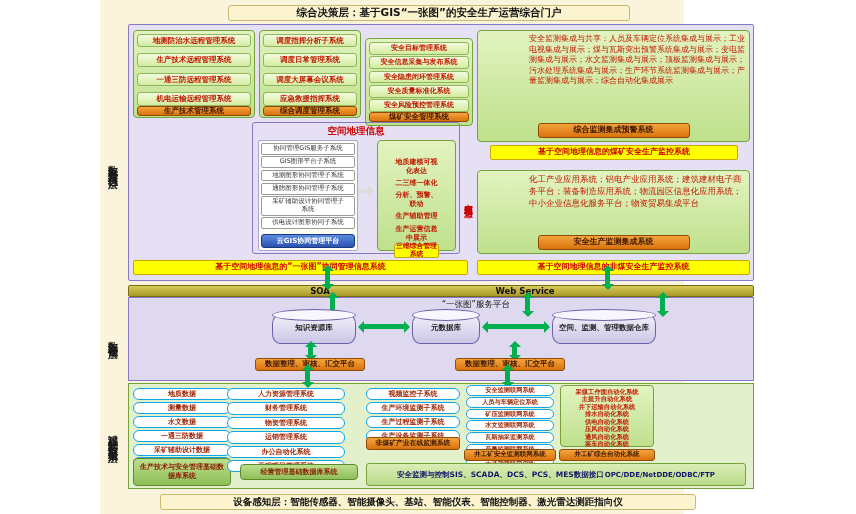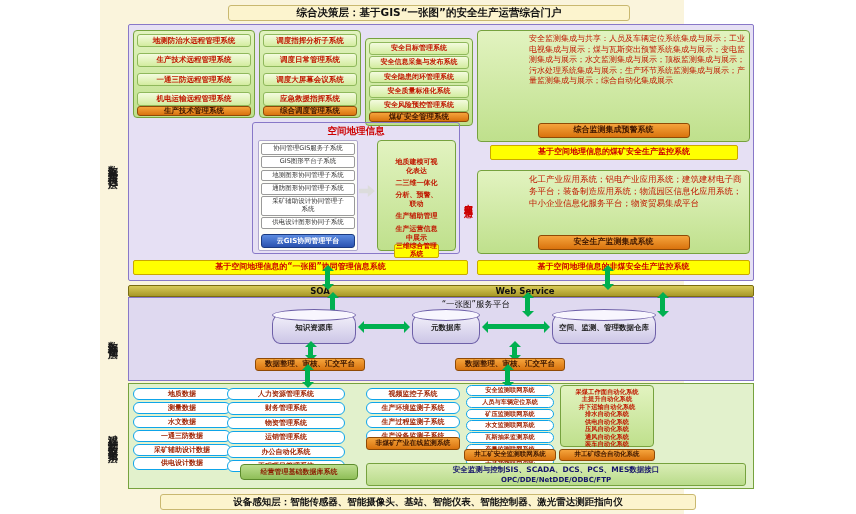--- a/index.html
+++ b/index.html
@@ -36,21 +36,21 @@
   .varrow::before{top:-6px;border-bottom:6px solid #00B050;}
   .varrow::after{bottom:-6px;border-top:6px solid #00B050;}
   .harrow{height:5px;background:#00B050;}
   .harrow::before,.harrow::after{content:"";position:absolute;top:-3.5px;border-top:6px solid transparent;border-bottom:6px solid transparent;}
   .harrow::before{left:-6px;border-right:6px solid #00B050;}
   .harrow::after{right:-6px;border-left:6px solid #00B050;}
   .witem{background:#ffffff;border:1px solid #0ea5e9;border-radius:6px;color:#A02808;font-weight:bold;text-align:center;padding:1px 0;font-size:7px;line-height:1.2;}
   .sm4 .witem{font-size:6.2px;padding:1px 0;line-height:1.1;}
   .gfooter{background:linear-gradient(180deg,#BCDE8E,#8FBE58);border:1px solid #5C8C2C;border-radius:4px;color:#8B1A00;font-weight:bold;text-align:center;display:flex;align-items:center;justify-content:center;padding:1px 3px;font-size:7px;line-height:1.25;}
   .citem5{color:#C01800;font-weight:bold;font-size:6.3px;line-height:1.18;text-align:center;}
-  .ifbar{background:linear-gradient(180deg,#D9EDB5,#B9DB8A);border:1px solid #76A23E;border-radius:3px;display:flex;flex-direction:column;align-items:center;justify-content:center;gap:1px;}
+  .ifbar{background:linear-gradient(180deg,#D9EDB5,#B9DB8A);border:1px solid #76A23E;border-radius:3px;display:flex;flex-direction:row;align-items:center;justify-content:center;gap:1px;}
   .if1{font-size:7.5px;font-weight:bold;color:#15156B;}
   .if2{font-size:7px;font-weight:bold;color:#15156B;}
 </style>
 </head>
 <body>
 
 <div id="page">
   <div id="canvas">
 
     <div class="abs cream-banner" style="left:128px;top:5px;width:402px;height:16px;font-size:10.5px">综合决策层：基于GIS“一张图”的安全生产运营综合门户</div>
@@ -167,20 +167,21 @@
     <div class="abs varrow" style="left:405px;top:370px;height:12px"></div>
 
     <div class="abs items" style="left:33px;top:388px;width:98px;gap:1.5px">
         <div class="witem">地质数据</div>
         <div class="witem">测量数据</div>
         <div class="witem">水文数据</div>
         <div class="witem">一通三防数据</div>
         <div class="witem">采矿辅助设计数据</div>
         <div class="witem">供电设计数据</div>
       </div>
+    <div class="abs gfooter" style="left:33px;top:458px;width:98px;height:28px">生产技术与安全管理基础数据库系统</div>
 
     <div class="abs items" style="left:127px;top:388px;width:118px;gap:2px">
         <div class="witem">人力资源管理系统</div>
         <div class="witem">财务管理系统</div>
         <div class="witem">物资管理系统</div>
         <div class="witem">运销管理系统</div>
         <div class="witem">办公自动化系统</div>
         <div class="witem">工程项目管理系统</div>
       </div>
     <div class="abs gfooter" style="left:140px;top:464px;width:118px;height:16px">经营管理基础数据库系统</div>

